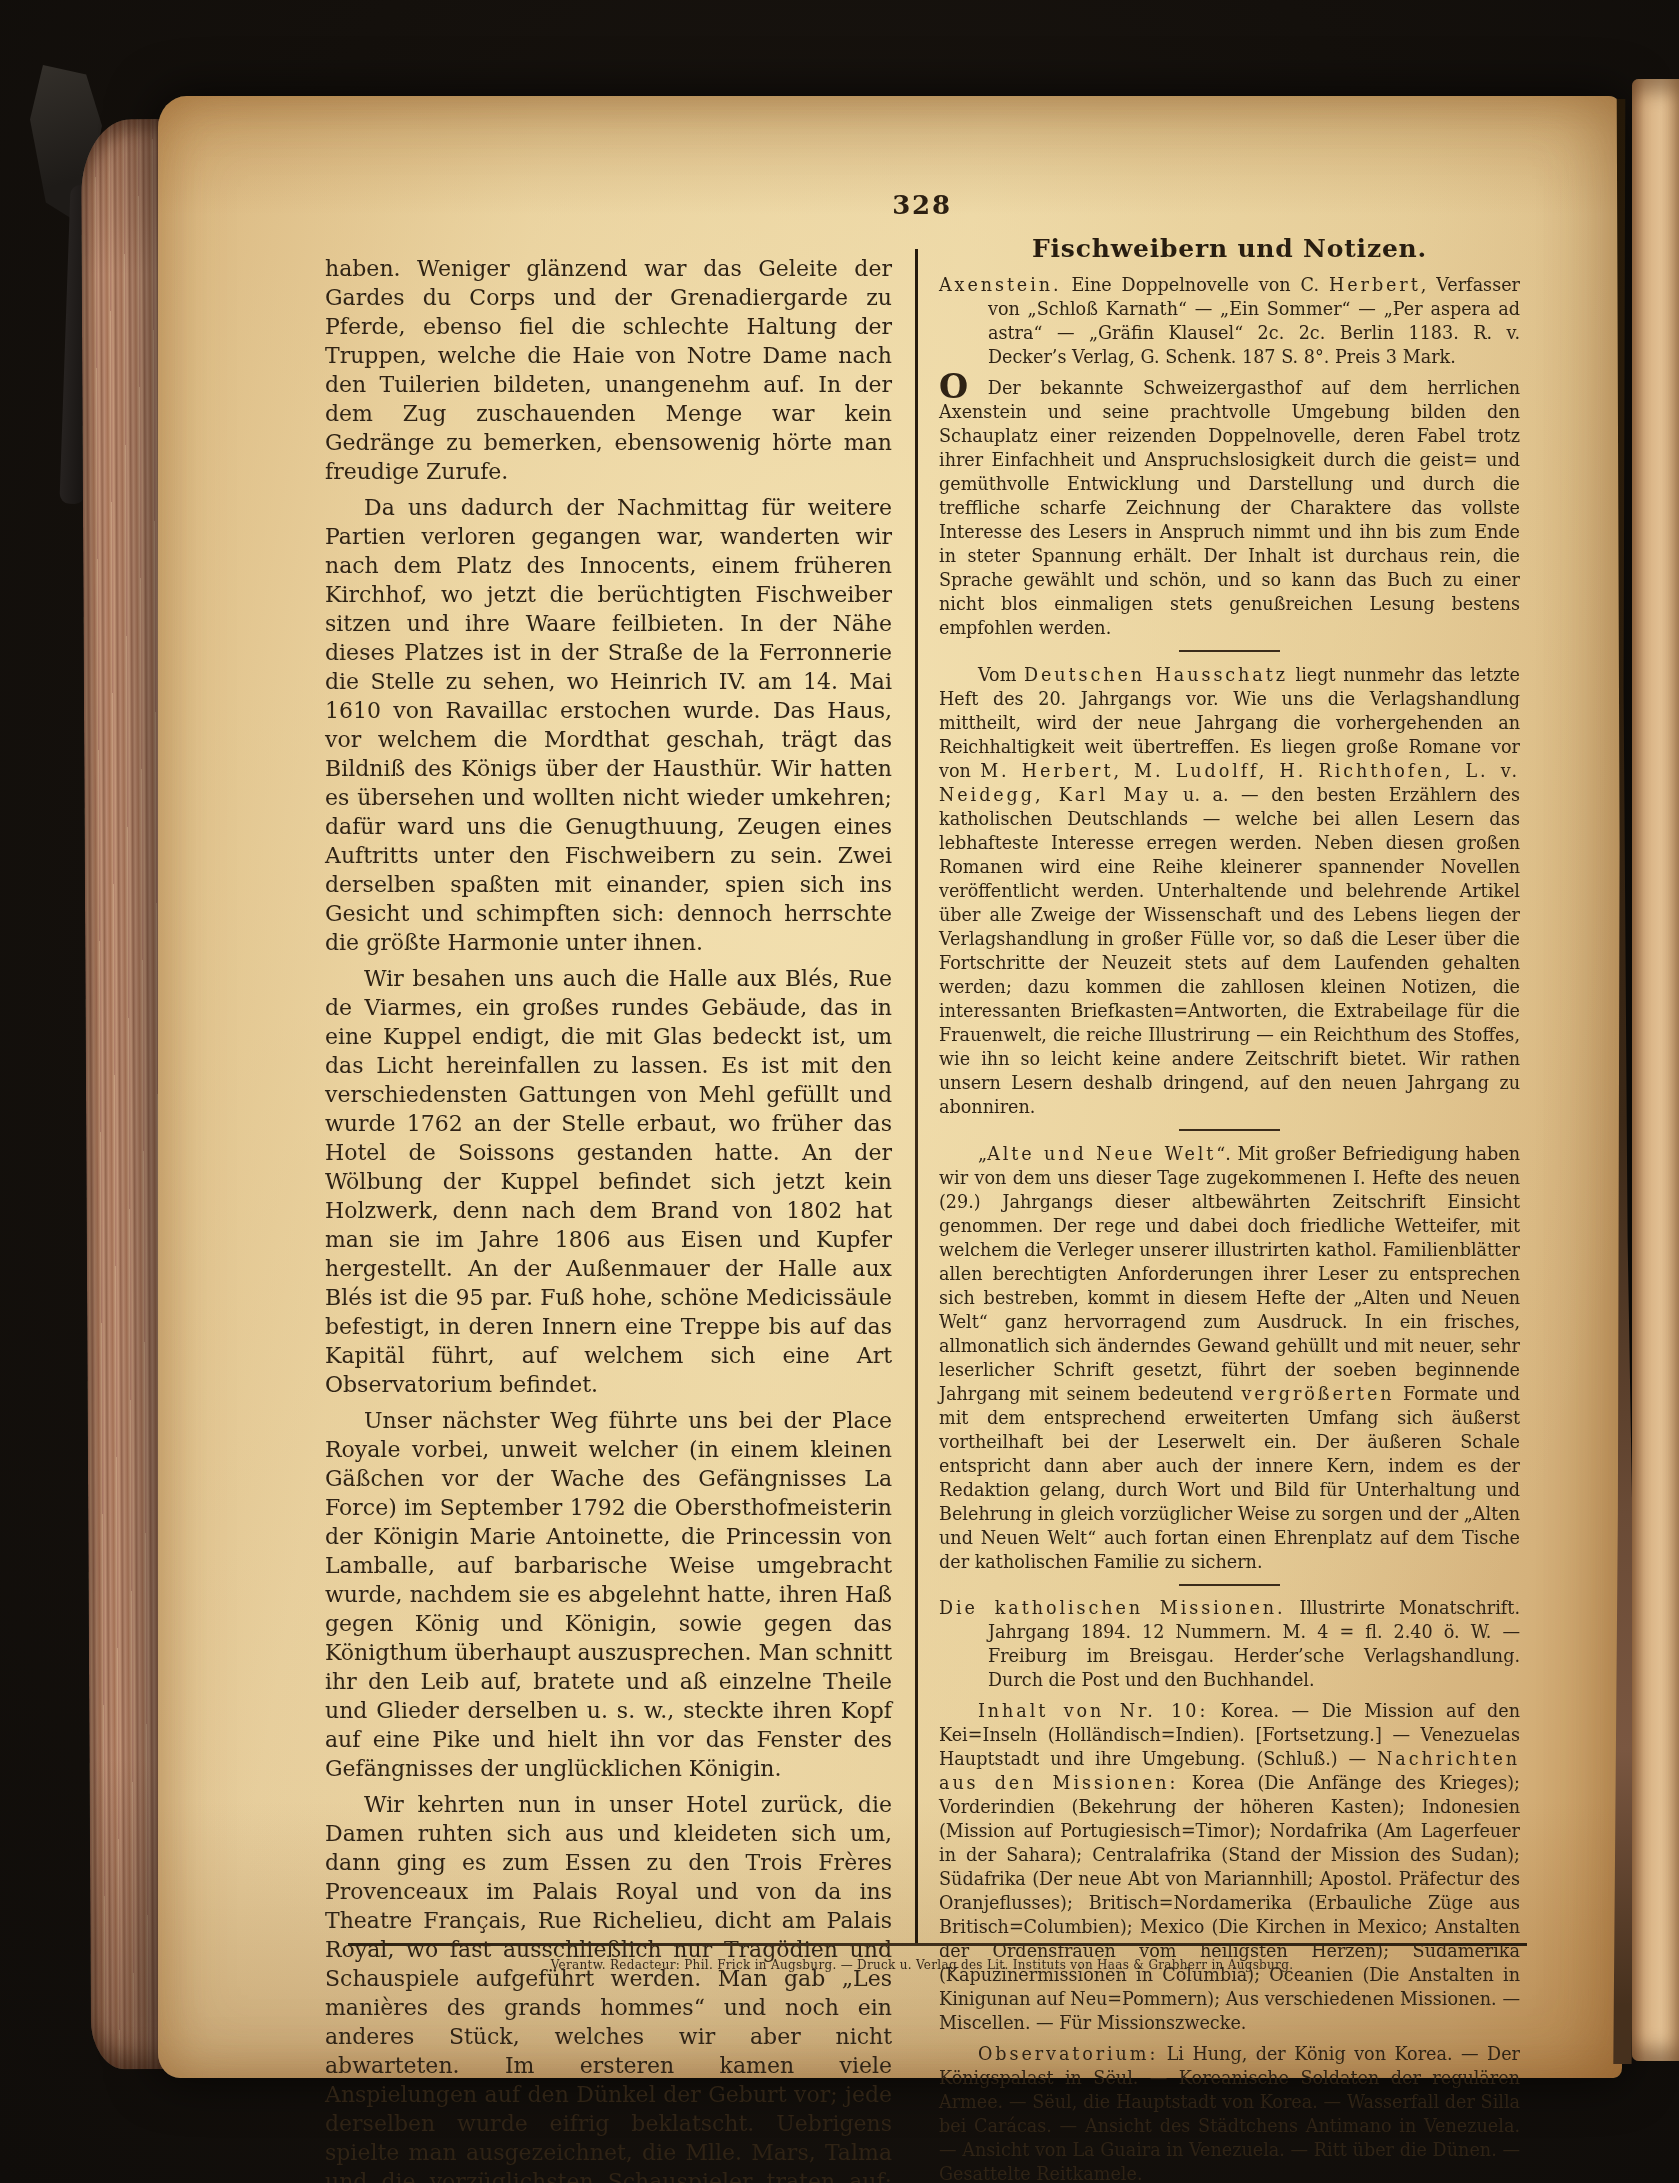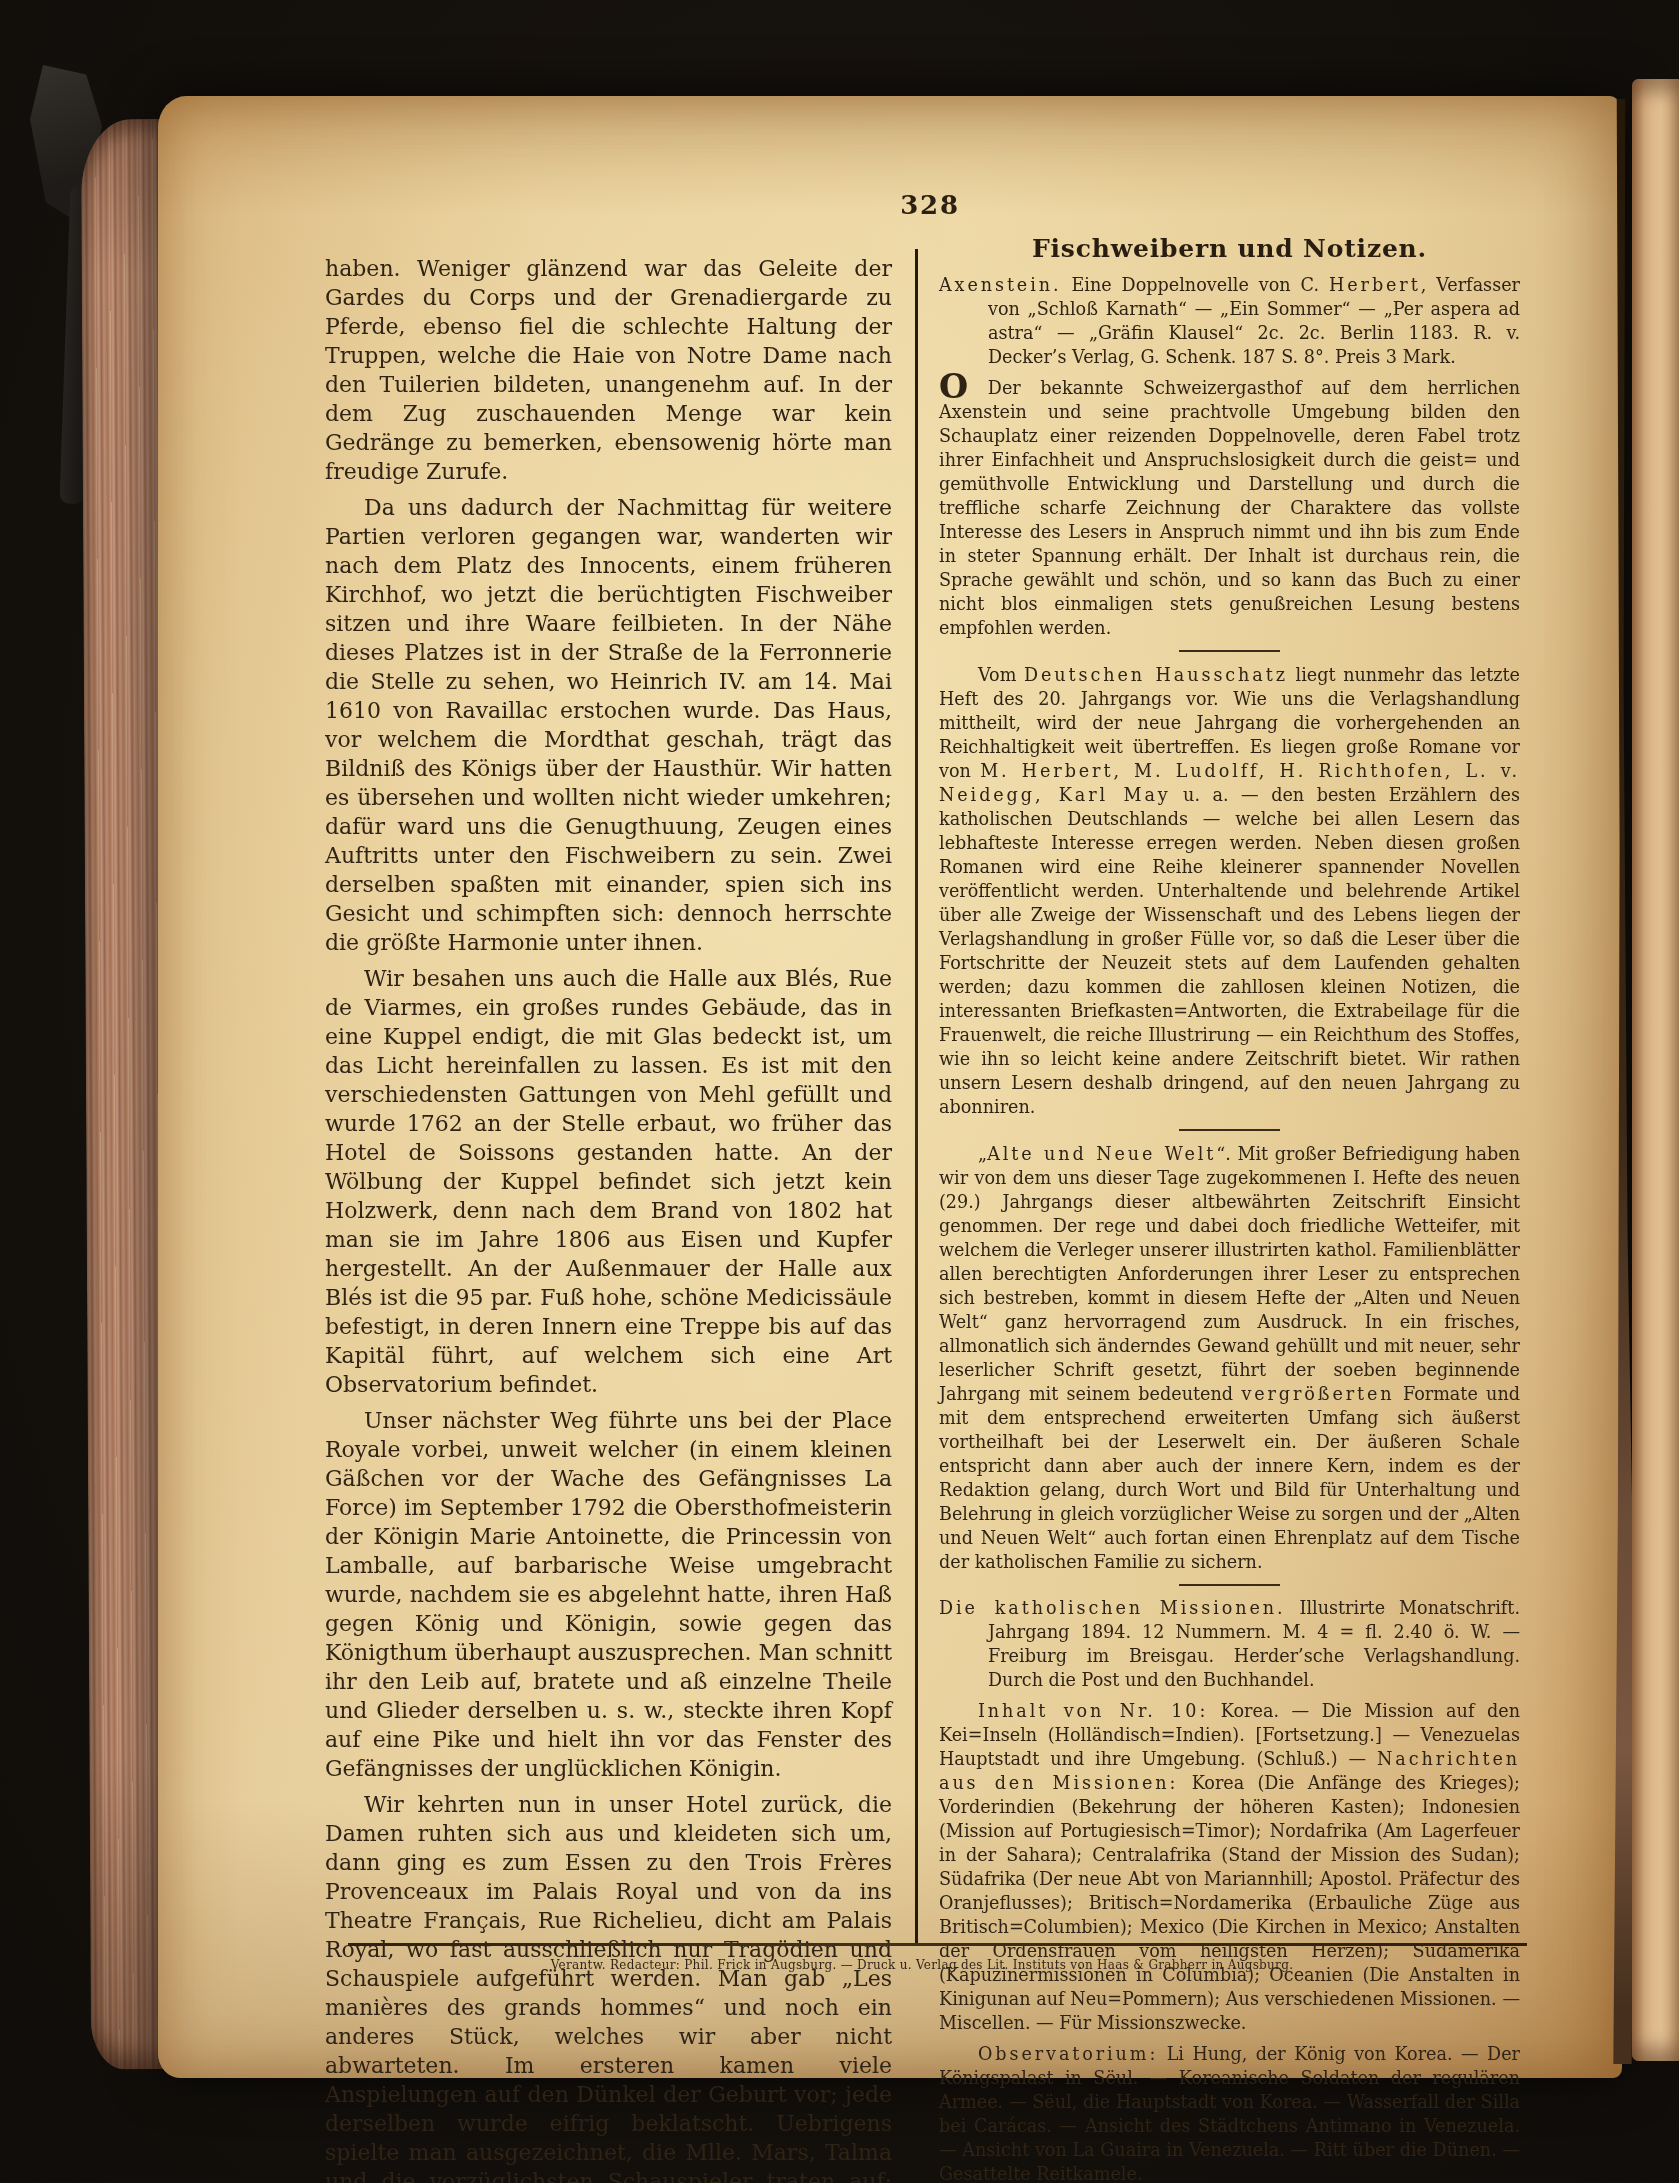--- a/index.html
+++ b/index.html
@@ -51,21 +51,21 @@
   }
   .facing-page{
     position:absolute;left:1632px;top:79px;width:47px;height:1982px;
     background:linear-gradient(90deg,#b9895c 0%,#d7b082 28%,#e2c093 62%,#d8ae7c 100%);
     border-radius:6.7px 0 0 6.7px;
     box-shadow:inset 0 13.4px 17px rgba(60,30,10,.4), inset 0 -13.4px 17px rgba(60,30,10,.4);
   }
   
   .print{color:#2f2315;}
   .page-number{
-    position:absolute;left:168px;top:94px;width:1208px;text-align:center;
+    position:absolute;left:160px;top:94px;width:1208px;text-align:center;
     font-size:26px;font-weight:bold;letter-spacing:1.7px;color:#2c2012;
   }
   .column{position:absolute;text-align:justify;}
   .col-left{left:160px;top:151px;width:581px;font-size:22px;line-height:29px;}
   .col-right{left:774px;top:141px;width:595px;font-size:17.6px;line-height:24px;}
   .col-divider{
     position:absolute;left:757px;top:153px;width:3.4px;height:1695px;
     background:linear-gradient(180deg,#241a0e,#3c2c1a 50%,#241a0e);
   }
   .section-heading{

